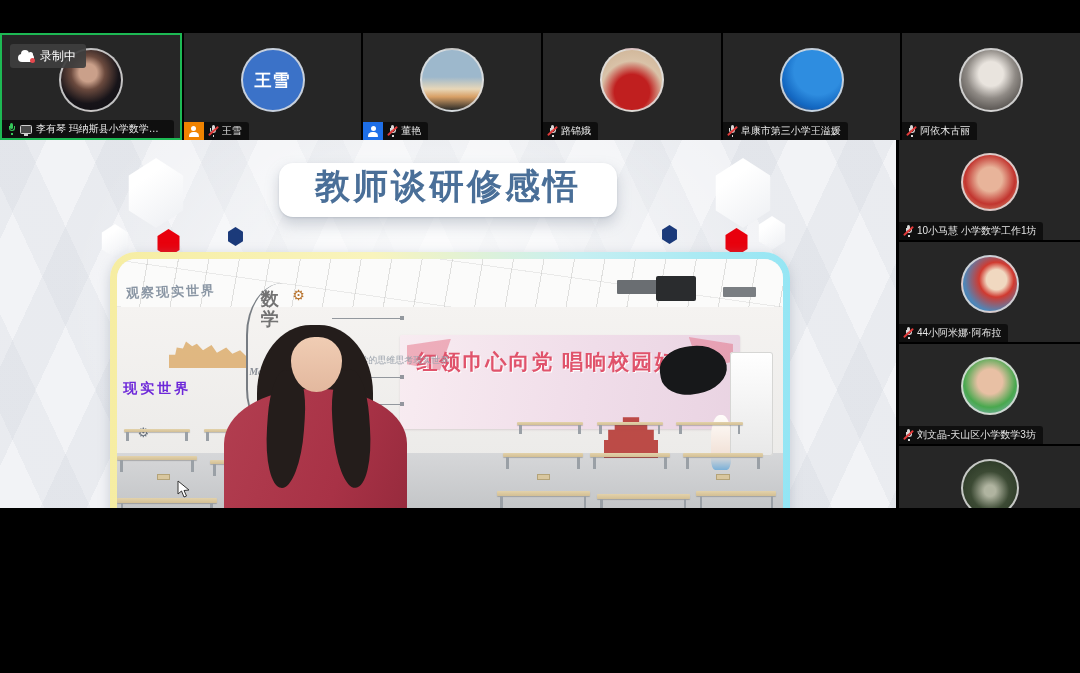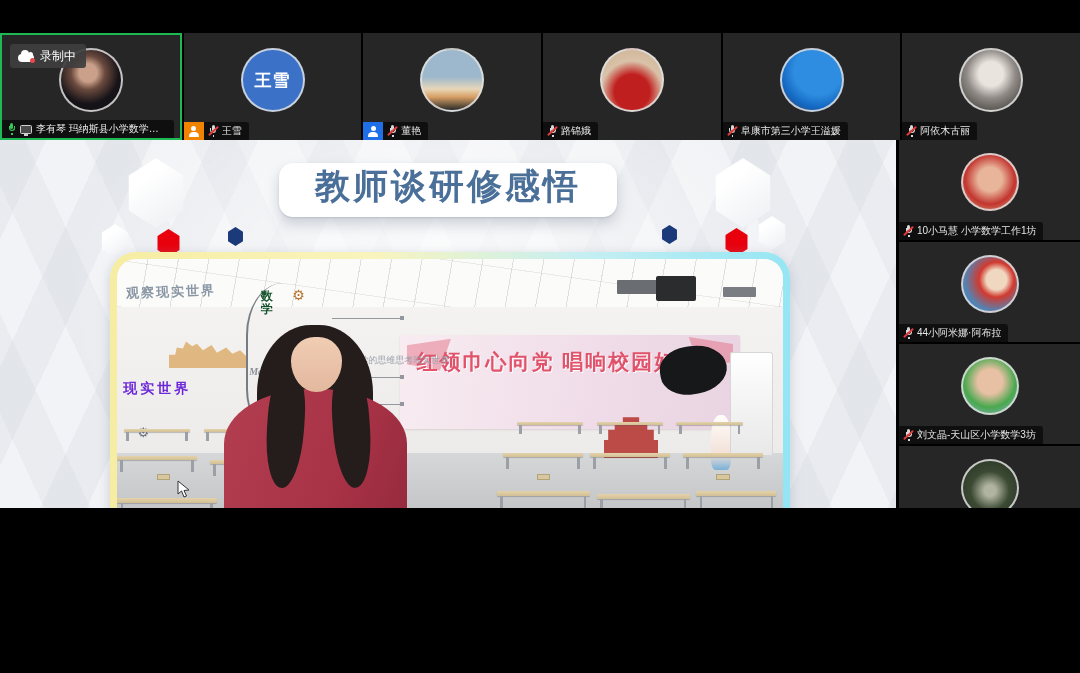--- a/index.html
+++ b/index.html
@@ -375,21 +375,21 @@
           <div class="b1">红领巾心向党 唱响校园好声音</div>
           <div class="tam"></div>
           <div class="kid"></div>
         </div>
 
         <div class="art">
           <div class="t" style="left:2%;top:4%;font-size:13px;color:#8a96a4;letter-spacing:2px;transform:rotate(-2deg);">观察现实世界</div>
           <div class="t" style="left:1%;top:60%;font-size:14px;color:#6d28d9;letter-spacing:3px;">现实世界</div>
           <div class="skyline"></div>
           <div class="profile"></div>
-          <div class="t" style="left:49%;top:8%;font-size:12px;color:#14532d;width:18px;line-height:1.1;white-space:normal;">数学</div>
+          <div class="t" style="left:49%;top:8%;font-size:18px;color:#737373;width:18px;line-height:1.1;white-space:normal;">数学</div>
           <div class="t" style="left:45%;top:52%;font-size:10px;color:#8a8f98;font-style:italic;font-family:'Liberation Serif',serif;">Mathematics</div>
           <div class="t" style="left:48%;top:66%;font-size:15px;color:#4c72a8;letter-spacing:2px;">创新</div>
           <div class="t" style="left:48%;top:80%;font-size:8px;color:#c79a3a;">Innovation</div>
           <div class="t" style="left:74%;top:45%;font-size:9px;color:#9aa2ac;font-weight:normal;">会用数学的思维思考现实世界</div>
           <div class="gear" style="left:60%;top:6%;font-size:14px;color:#b8742f;">⚙</div>
           <div class="gear" style="left:66%;top:28%;font-size:16px;color:#7aa84c;">⚙</div>
           <div class="gear" style="left:43%;top:84%;font-size:12px;color:#708048;">⚙</div>
           <div class="gear" style="left:59%;top:86%;font-size:11px;color:#7aa84c;">⚙</div>
           <div class="gear" style="left:6%;top:86%;font-size:13px;color:#6d7680;">⚙</div>
           <div class="cline" style="left:74%;top:24%;width:24%;"></div>

